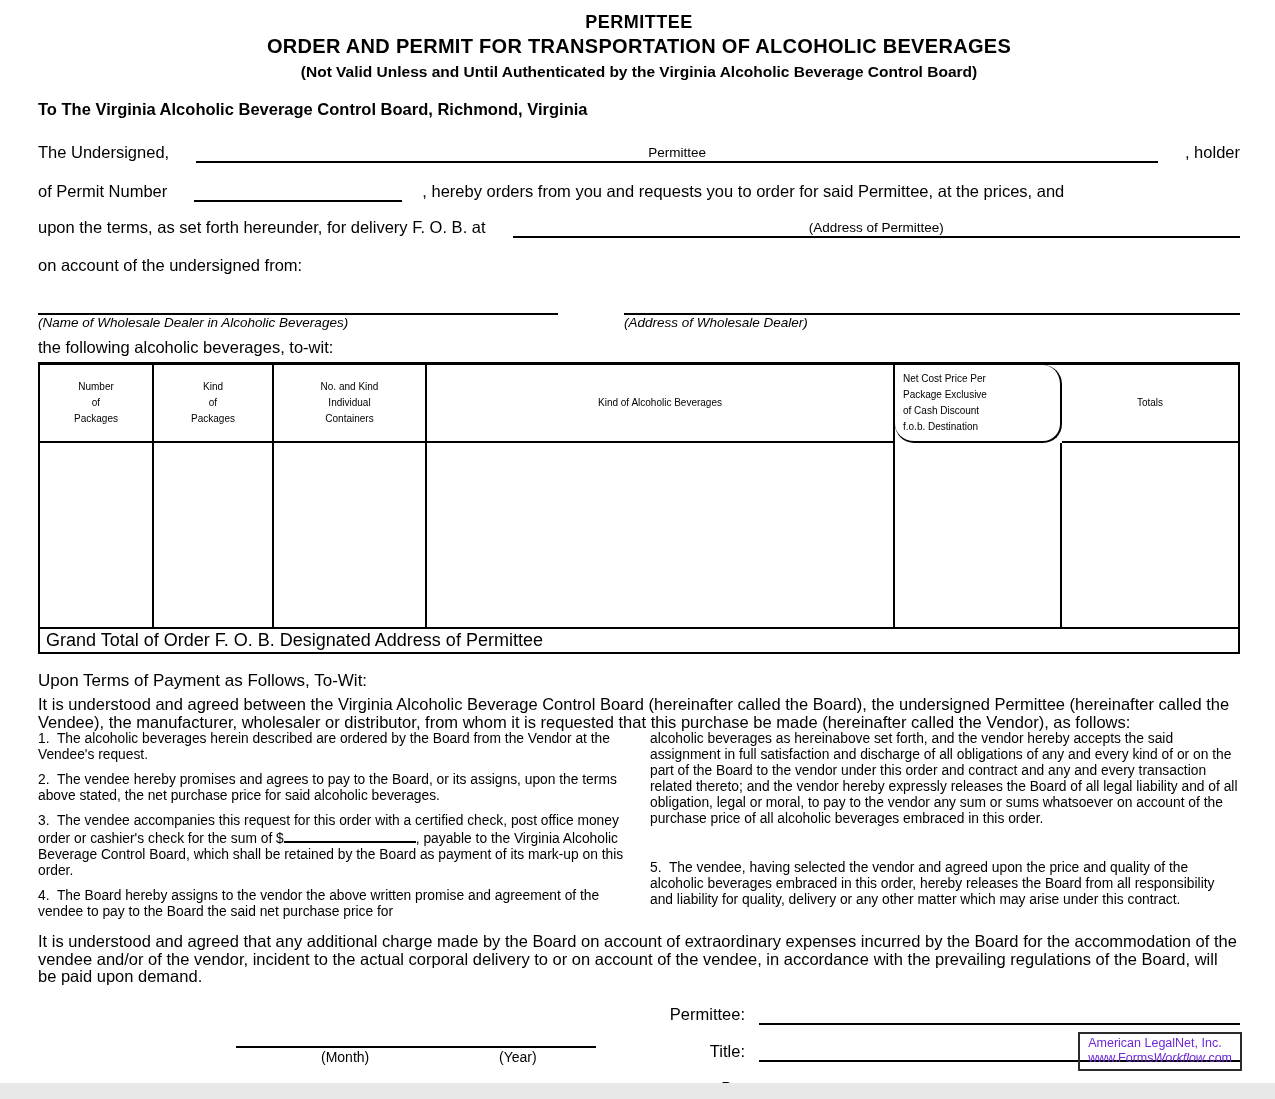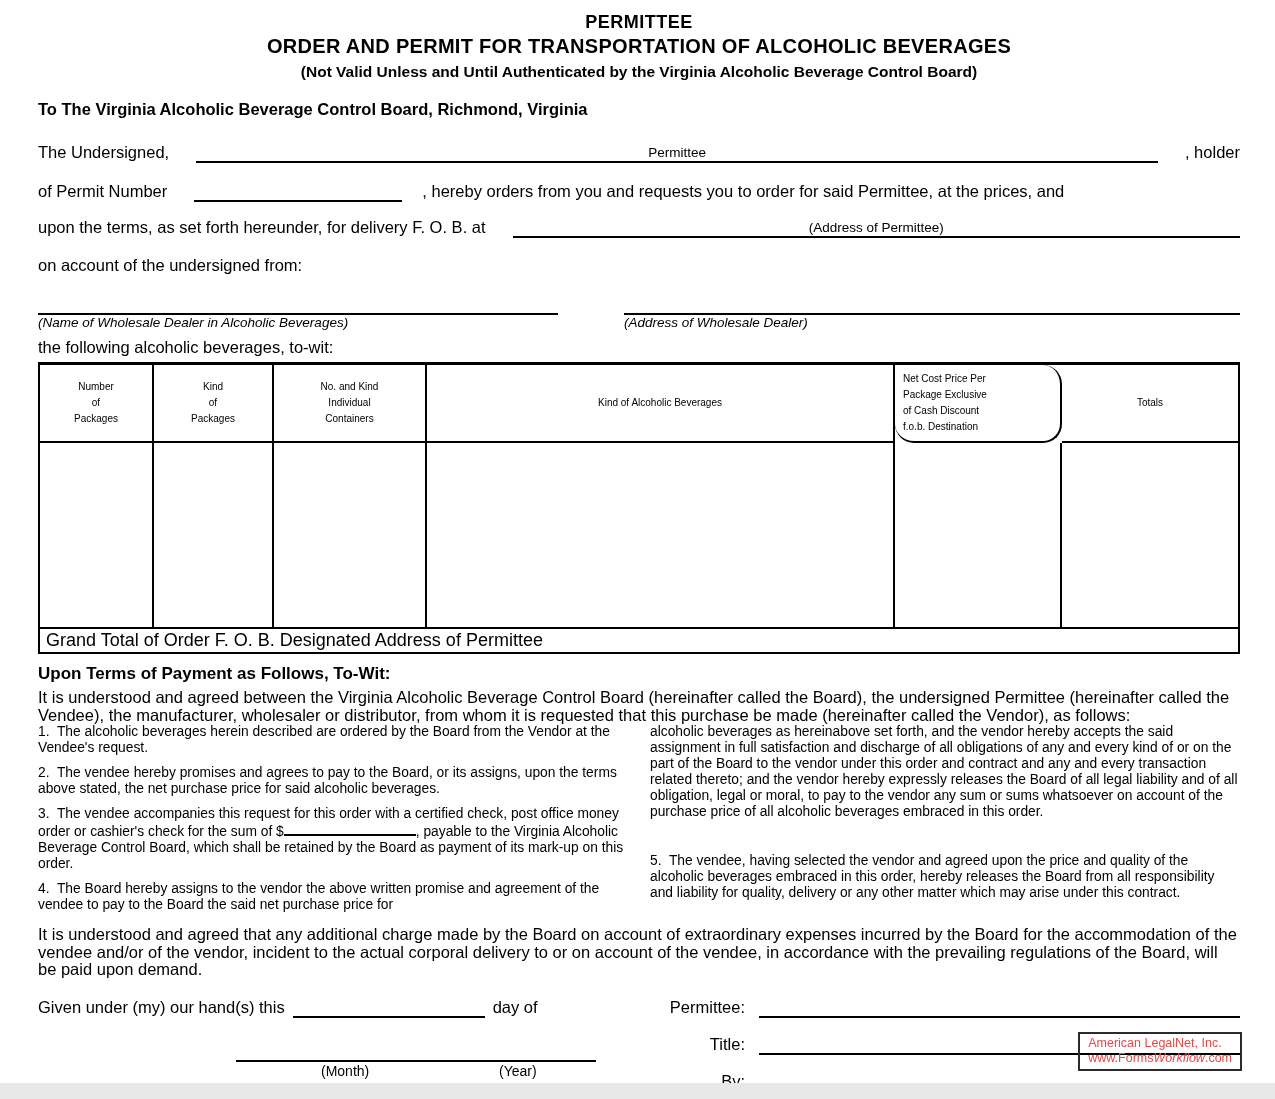--- a/index.html
+++ b/index.html
@@ -50,21 +50,21 @@
   }
   .th span { white-space:pre-line; }
   .th.last { border-right:none; }
   .th.net { justify-content:flex-start; text-align:left; padding-left:8px;border-radius:19px; }
   .tbody { border-bottom:2px solid #000; }
   .td { border-right:2px solid #000; height:184px; }
   .td.last { border-right:none; }
   .tfoot { font-size:18px; line-height:16px; padding:3px 6px 4px; }
 
   
-  .terms-heading { font-weight:bold; font-size:17px; margin-top:10px; }
+  .terms-heading { font-weight:normal; font-size:17px; margin-top:17px; }
   .terms-intro { font-size:16.5px; line-height:17.5px; margin-top:5px; }
   .terms-cols { display:flex; gap:24px; font-size:13.8px; line-height:16px; }
   .col-left { width:588px; flex:0 0 auto; }
   .col-right { flex:1 1 auto; }
   .term-item { white-space:pre-wrap; margin-bottom:9px; }
   .term-item.last { margin-bottom:0; }
   .sum-blank { display:inline-block; width:132px; height:12px; border-bottom:2px solid #000; vertical-align:baseline; }
   .item5 { margin-top:33px; }
   .additional { font-size:16.5px; line-height:17.5px; margin-top:13px; }
 
@@ -78,21 +78,21 @@
   .my-line .cap-year  { position:absolute; top:17px; left:263px; font-size:14px; }
   .sig-right { flex:1 1 auto; font-size:16.5px; }
   .sig-row { display:flex; align-items:flex-end; margin-bottom:16px; line-height:21px; }
   .sig-label { width:112px; flex:0 0 auto; text-align:right; padding-right:14px; }
   .sig-line { flex:1 1 auto; border-bottom:2px solid #000; height:14px; }
 
   
   .legalnet {
     position:absolute; right:33px; bottom:12px;
     border:2px solid #2b2b2b; padding:2px 8px 3px;
-    font-size:12.5px; line-height:15px; color:#ef4444; white-space:nowrap;
+    font-size:12.5px; line-height:15px; color:#6d28d9; white-space:nowrap;
   }
   .legalnet i { font-style:italic; }
 </style>
 </head>
 <body>
 
 <div class="page">
   <div class="content">
 
     <div class="h-permittee">PERMITTEE</div>
@@ -190,25 +190,20 @@
       <div class="col-right">
         <div class="term-item">alcoholic beverages as hereinabove set forth, and the vendor hereby accepts the said assignment in full satisfaction and discharge of all obligations of any and every kind of or on the part of the Board to the vendor under this order and contract and any and every transaction related thereto; and the vendor hereby expressly releases the Board of all legal liability and of all obligation, legal or moral, to pay to the vendor any sum or sums whatsoever on account of the purchase price of all alcoholic beverages embraced in this order.</div>
         <div class="term-item item5 last">5.  The vendee, having selected the vendor and agreed upon the price and quality of the alcoholic beverages embraced in this order, hereby releases the Board from all responsibility and liability for quality, delivery or any other matter which may arise under this contract.</div>
       </div>
     </div>
 
     <div class="additional">It is understood and agreed that any additional charge made by the Board on account of extraordinary expenses incurred by the Board for the accommodation of the vendee and/or of the vendor, incident to the actual corporal delivery to or on account of the vendee, in accordance with the prevailing regulations of the Board, will be paid upon demand.</div>
 
     <div class="sig-area">
       <div class="sig-left">
-        <div class="given-row">
-          <span class="txt">Given under (my) our hand(s) this</span>
-          <span class="given-blank"></span>
-          <span class="txt">day of</span>
-        </div>
         <div class="my-line">
           <span class="cap-month">(Month)</span>
           <span class="cap-year">(Year)</span>
         </div>
       </div>
       <div class="sig-right">
         <div class="sig-row">
           <span class="sig-label">Permittee:</span>
           <span class="sig-line"></span>
         </div>

